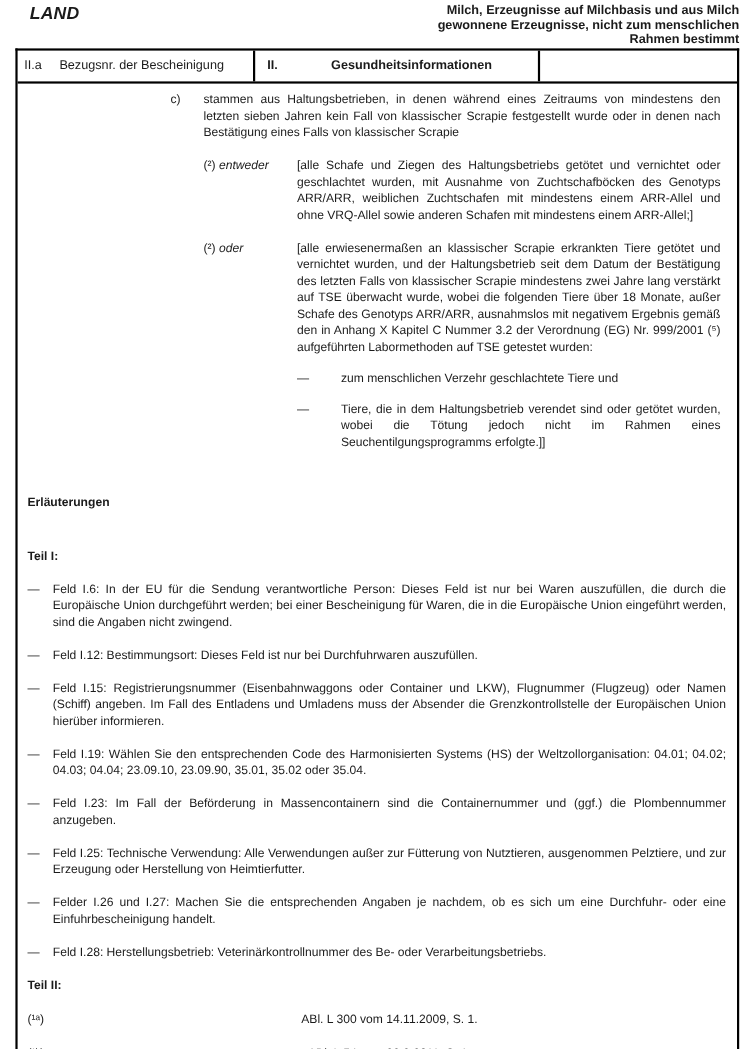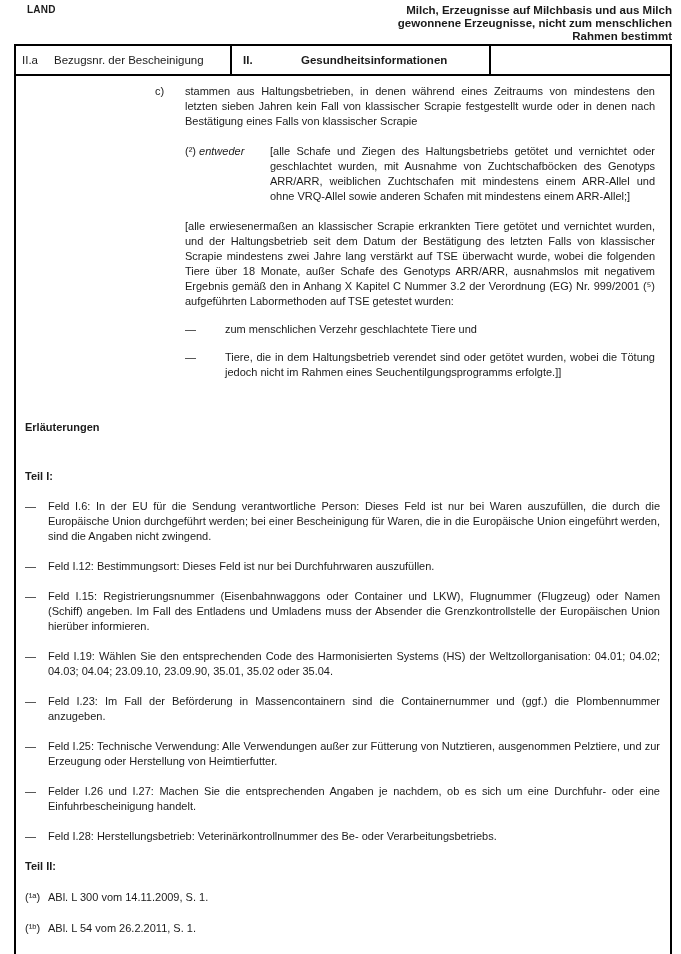--- a/index.html
+++ b/index.html
@@ -10,21 +10,21 @@
     position:relative;
     overflow:hidden;
   }
   .page { position:relative; width:681px; height:954px; }
 
   
   .top-header {
     display:flex; justify-content:space-between; align-items:flex-start;
     padding:4px 9px 0 27px;
   }
-  .land { font-weight:bold; font-size:10px; letter-spacing:.2px; }
+  .land { font-weight:bold; font-size:16px; letter-spacing:.2px;font-style:italic; }
   .doc-title { text-align:right; font-weight:bold; font-size:11.5px; line-height:13px; }
 
   
   .cert-table {
     position:absolute; left:14px; top:44px; width:658px; height:910px;
     border:2px solid #000; border-bottom:none; box-sizing:border-box;
     background:#fff;
   }
   .header-row { display:flex; height:28px; border-bottom:2px solid #000; }
   .hcell { box-sizing:border-box; display:flex; align-items:center; font-size:11.5px; overflow:hidden; }
@@ -54,21 +54,21 @@
 
   .notes { margin:0 10px 0 9px; }
   .hd-expl  { margin-top:40px; font-weight:bold; font-size:11px; }
   .hd-part1 { margin-top:34px; font-weight:bold; font-size:11px; }
   .hd-part2 { margin-top:15px; font-weight:bold; font-size:11px; }
   .note-row { display:flex; margin-top:15px; }
   .note-dash { width:23px; flex:none; }
   .note-text { flex:1; text-align:justify; }
   .fn-row { display:flex; margin-top:16px; }
   .fn-marker { width:23px; flex:none; }
-  .fn-text { flex:1; }
+  .fn-text { flex:1;text-align:center; }
 </style>
 </head>
 <body>
 
 <div class="page">
 
   <div class="top-header">
     <div class="land">LAND</div>
     <div class="doc-title">
       <div>Milch, Erzeugnisse auf Milchbasis und aus Milch</div>
@@ -96,20 +96,21 @@
         <span class="c-label">c)</span>
         <span class="c-text">stammen aus Haltungsbetrieben, in denen während eines Zeitraums von mindestens den letzten sieben Jahren kein Fall von klassischer Scrapie festgestellt wurde oder in denen nach Bestätigung eines Falls von klassischer Scrapie</span>
       </div>
 
       <div class="sub-block">
         <span class="sub-label"><span>(²)</span> <span class="it">entweder</span></span>
         <span class="sub-text">[alle Schafe und Ziegen des Haltungsbetriebs getötet und vernichtet oder geschlachtet wurden, mit Ausnahme von Zuchtschafböcken des Genotyps ARR/ARR, weiblichen Zuchtschafen mit mindestens einem ARR-Allel und ohne VRQ-Allel sowie anderen Schafen mit mindestens einem ARR-Allel;]</span>
       </div>
 
       <div class="sub-block">
+        <span class="sub-label"><span>(²)</span> <span class="it">oder</span></span>
         <div class="sub-text">
           <div>[alle erwiesenermaßen an klassischer Scrapie erkrankten Tiere getötet und vernichtet wurden, und der Haltungsbetrieb seit dem Datum der Bestätigung des letzten Falls von klassischer Scrapie mindestens zwei Jahre lang verstärkt auf TSE überwacht wurde, wobei die folgenden Tiere über 18 Monate, außer Schafe des Genotyps ARR/ARR, ausnahmslos mit negativem Ergebnis gemäß den in Anhang X Kapitel C Nummer 3.2 der Verordnung (EG) Nr. 999/2001 (⁵) aufgeführten Labormethoden auf TSE getestet wurden:</div>
           <div class="inner-dash">
             <span class="dash">—</span>
             <span class="txt">zum menschlichen Verzehr geschlachtete Tiere und</span>
           </div>
           <div class="inner-dash">
             <span class="dash">—</span>
             <span class="txt">Tiere, die in dem Haltungsbetrieb verendet sind oder getötet wurden, wobei die Tötung jedoch nicht im Rahmen eines Seuchentilgungsprogramms erfolgte.]]</span>
           </div>

